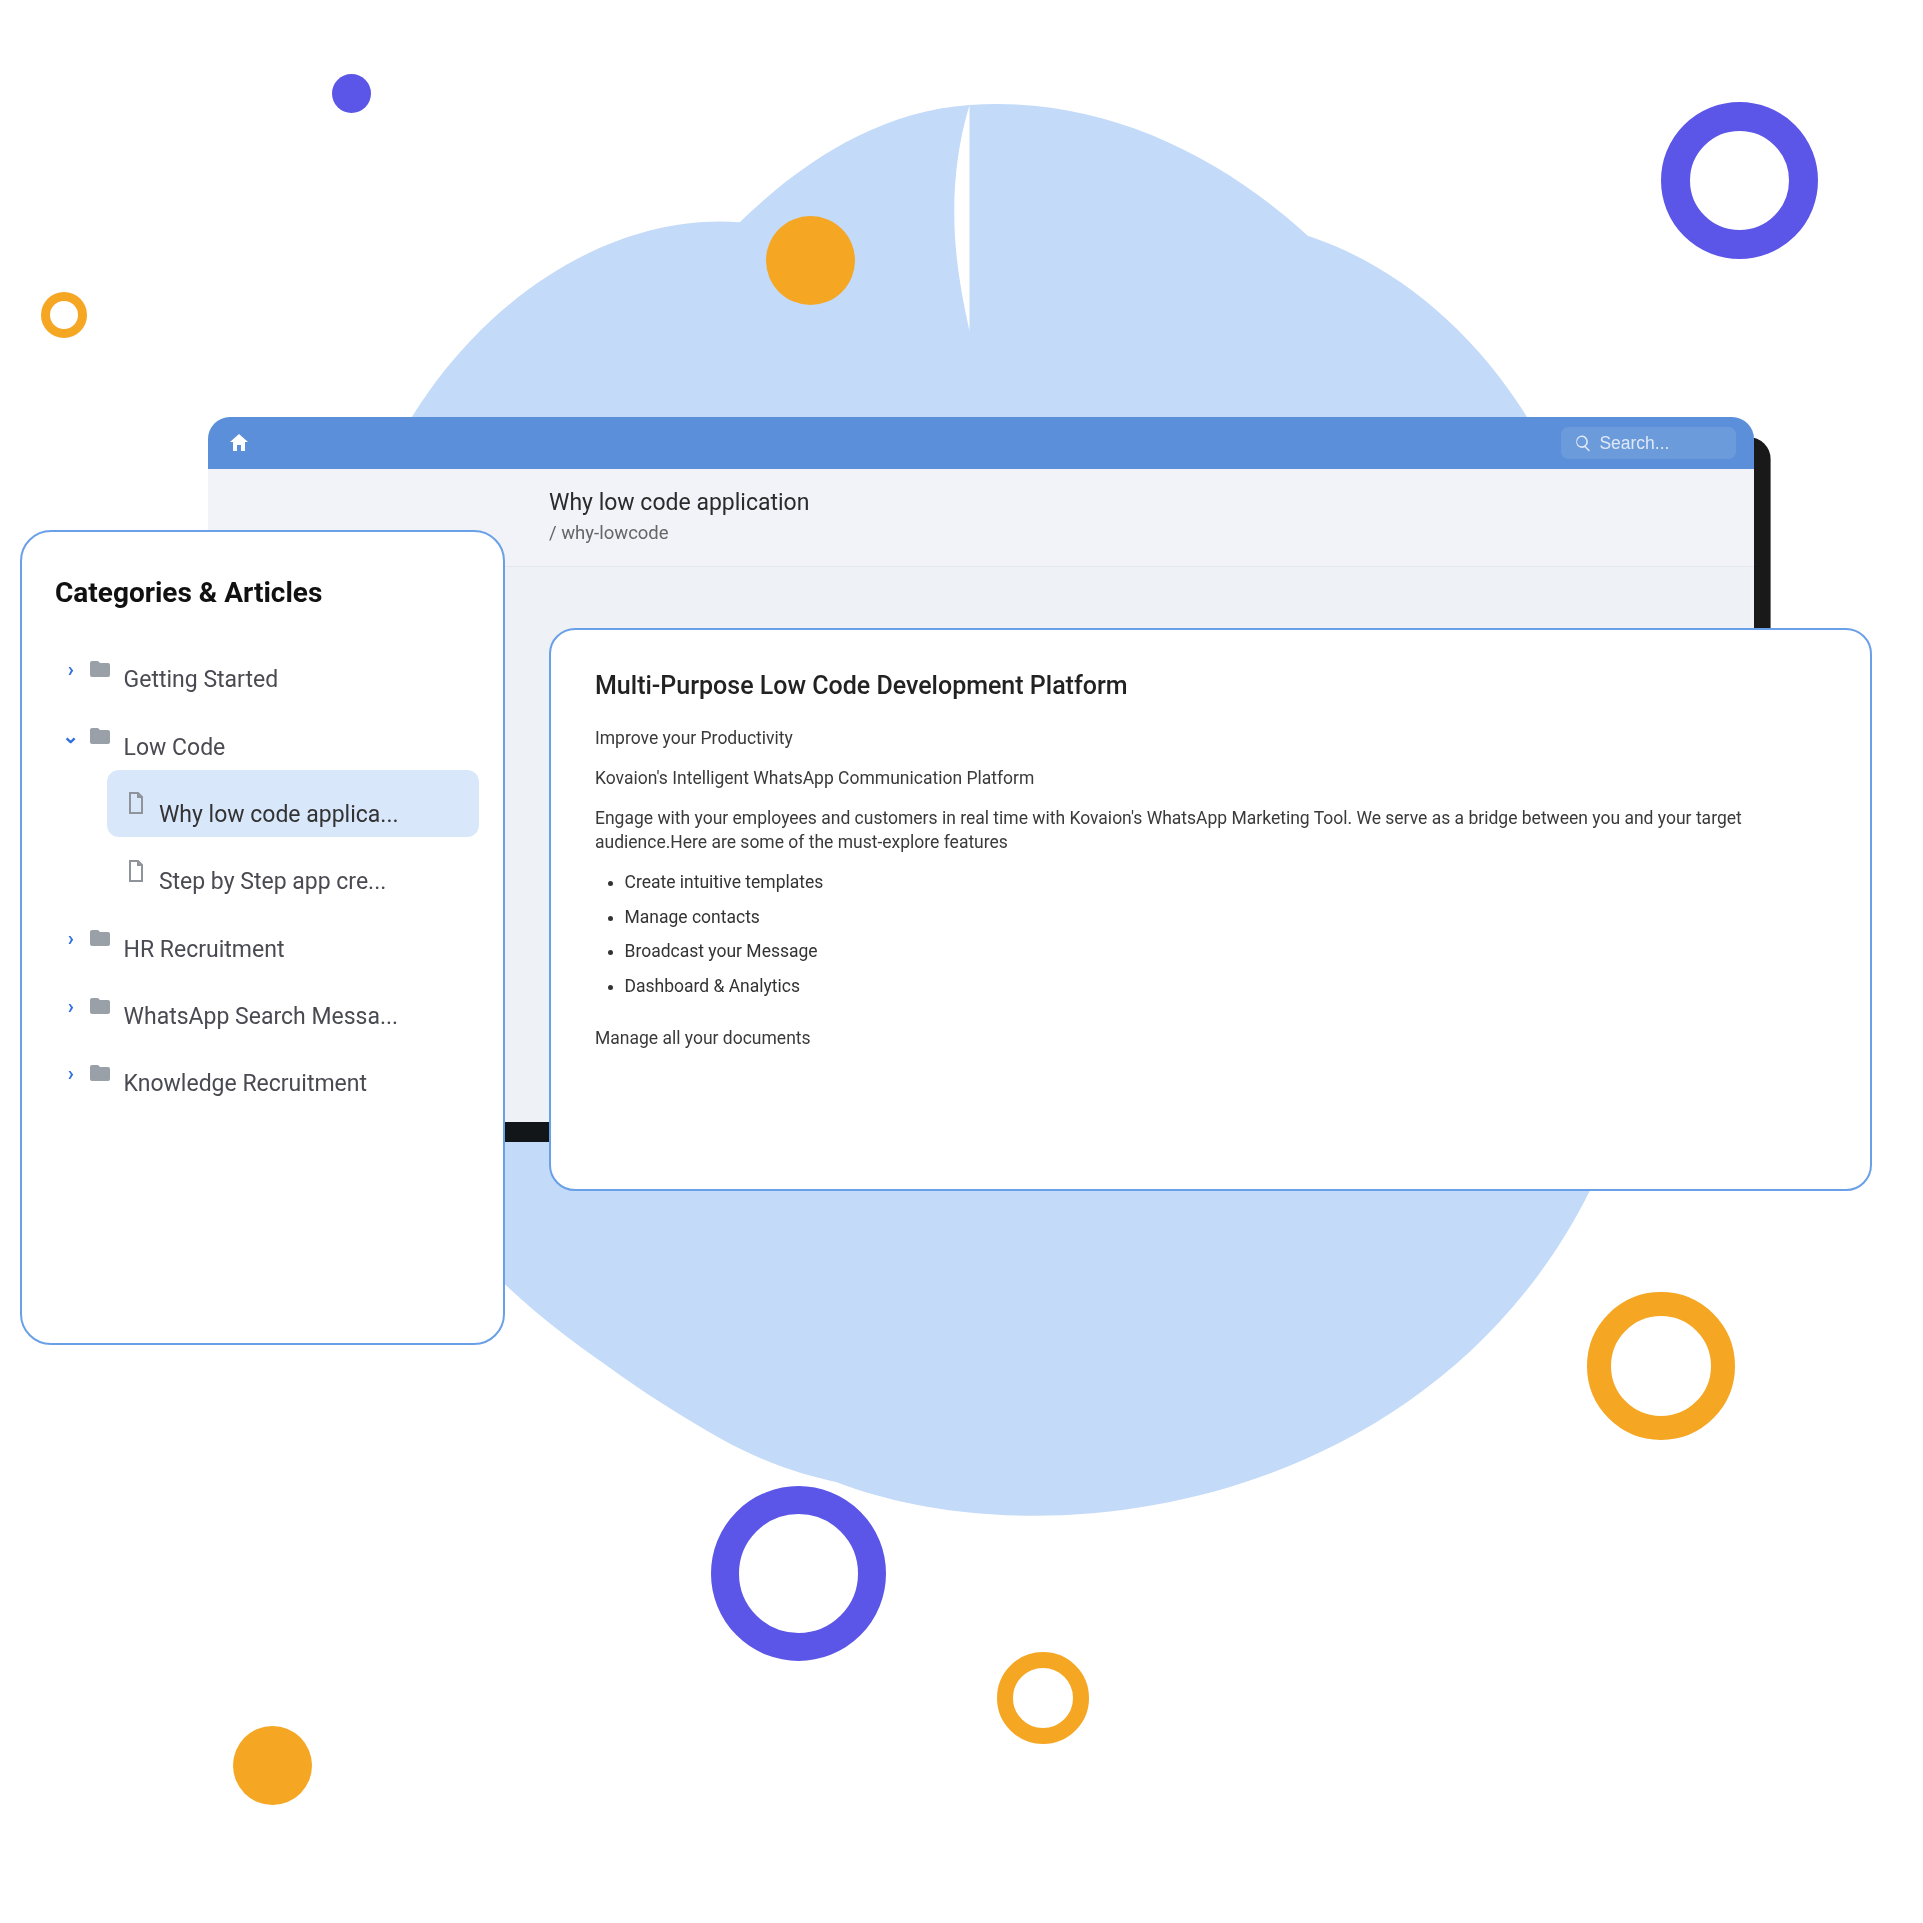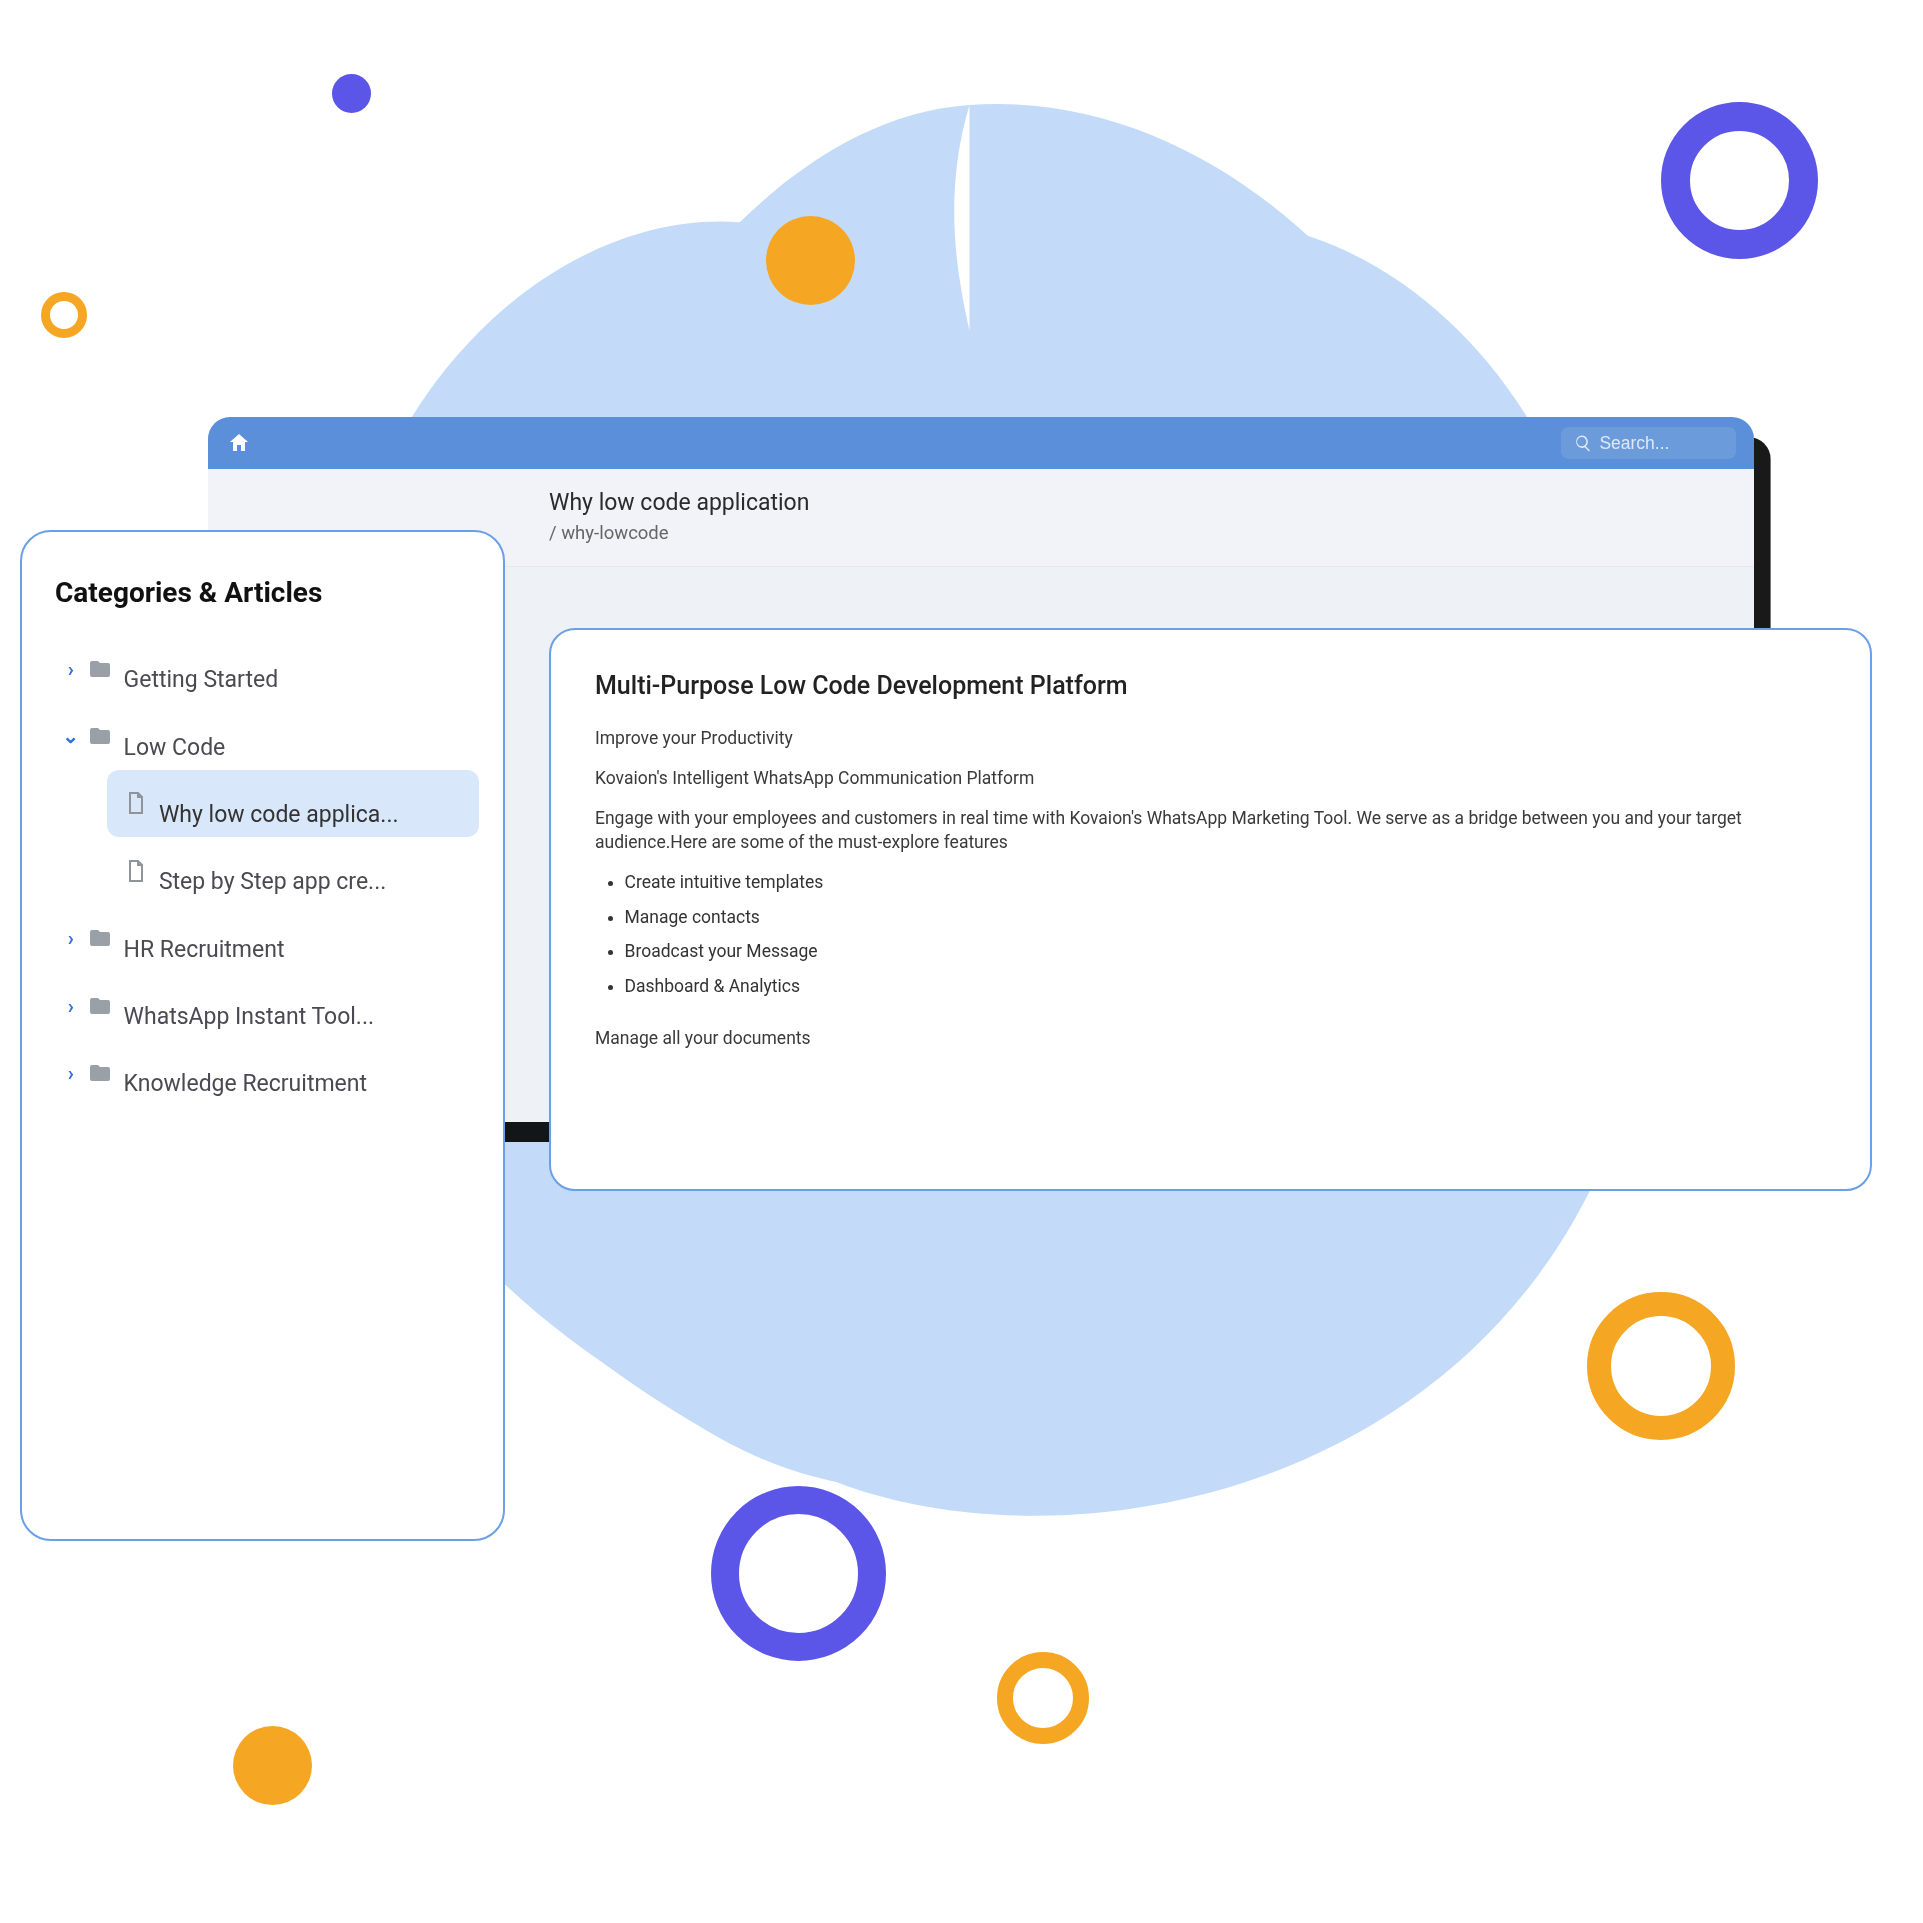--- a/index.html
+++ b/index.html
@@ -63,21 +63,21 @@
   }
   .page-title { font-size: 23px; color: #2b2b2b; font-weight: 400; margin-bottom: 5.5px; }
   .page-slug { font-size: 18.5px; color: #666; }
 
   .content-body { background: #eef1f6; height: 100%; }
 
   
   .sidebar {
     position: absolute;
     top: 530px; left: 20px;
-    width: 485px; height: 1011px;
+    width: 485px; height: 815px;
     background: #fff;
     border: 2.8px solid #6aa0e7;
     border-radius: 31px;
     z-index: 6;
     padding: 44px 24px 28px 33px;
     overflow: hidden;
   }
   .sidebar-title { font-size: 28px; font-weight: 700; color: #111; margin-bottom: 26px; }
   .tree { list-style: none; font-size: 23px; color: #4a4a52; }
   .tree-item { display: flex; align-items: center; padding: 9.2px 3.7px; white-space: nowrap; overflow: hidden; text-overflow: ellipsis; }
@@ -233,21 +233,21 @@
       <span class="label">HR Recruitment</span>
     </li>
 
     <li class="tree-item">
       <span class="chev">›</span>
       <span class="ficon">
           <svg viewBox="0 0 24 24">
             <path d="M10 4l2 2h8a2 2 0 012 2v10a2 2 0 01-2 2H4a2 2 0 01-2-2V6a2 2 0 012-2h6z"></path>
           </svg>
         </span>
-      <span class="label">WhatsApp Instant Tool...</span>
+      <span class="label">WhatsApp Search Messa...</span>
     </li>
 
     <li class="tree-item">
       <span class="chev">›</span>
       <span class="ficon">
           <svg viewBox="0 0 24 24">
             <path d="M10 4l2 2h8a2 2 0 012 2v10a2 2 0 01-2 2H4a2 2 0 01-2-2V6a2 2 0 012-2h6z"></path>
           </svg>
         </span>
       <span class="label">Knowledge Recruitment</span>

